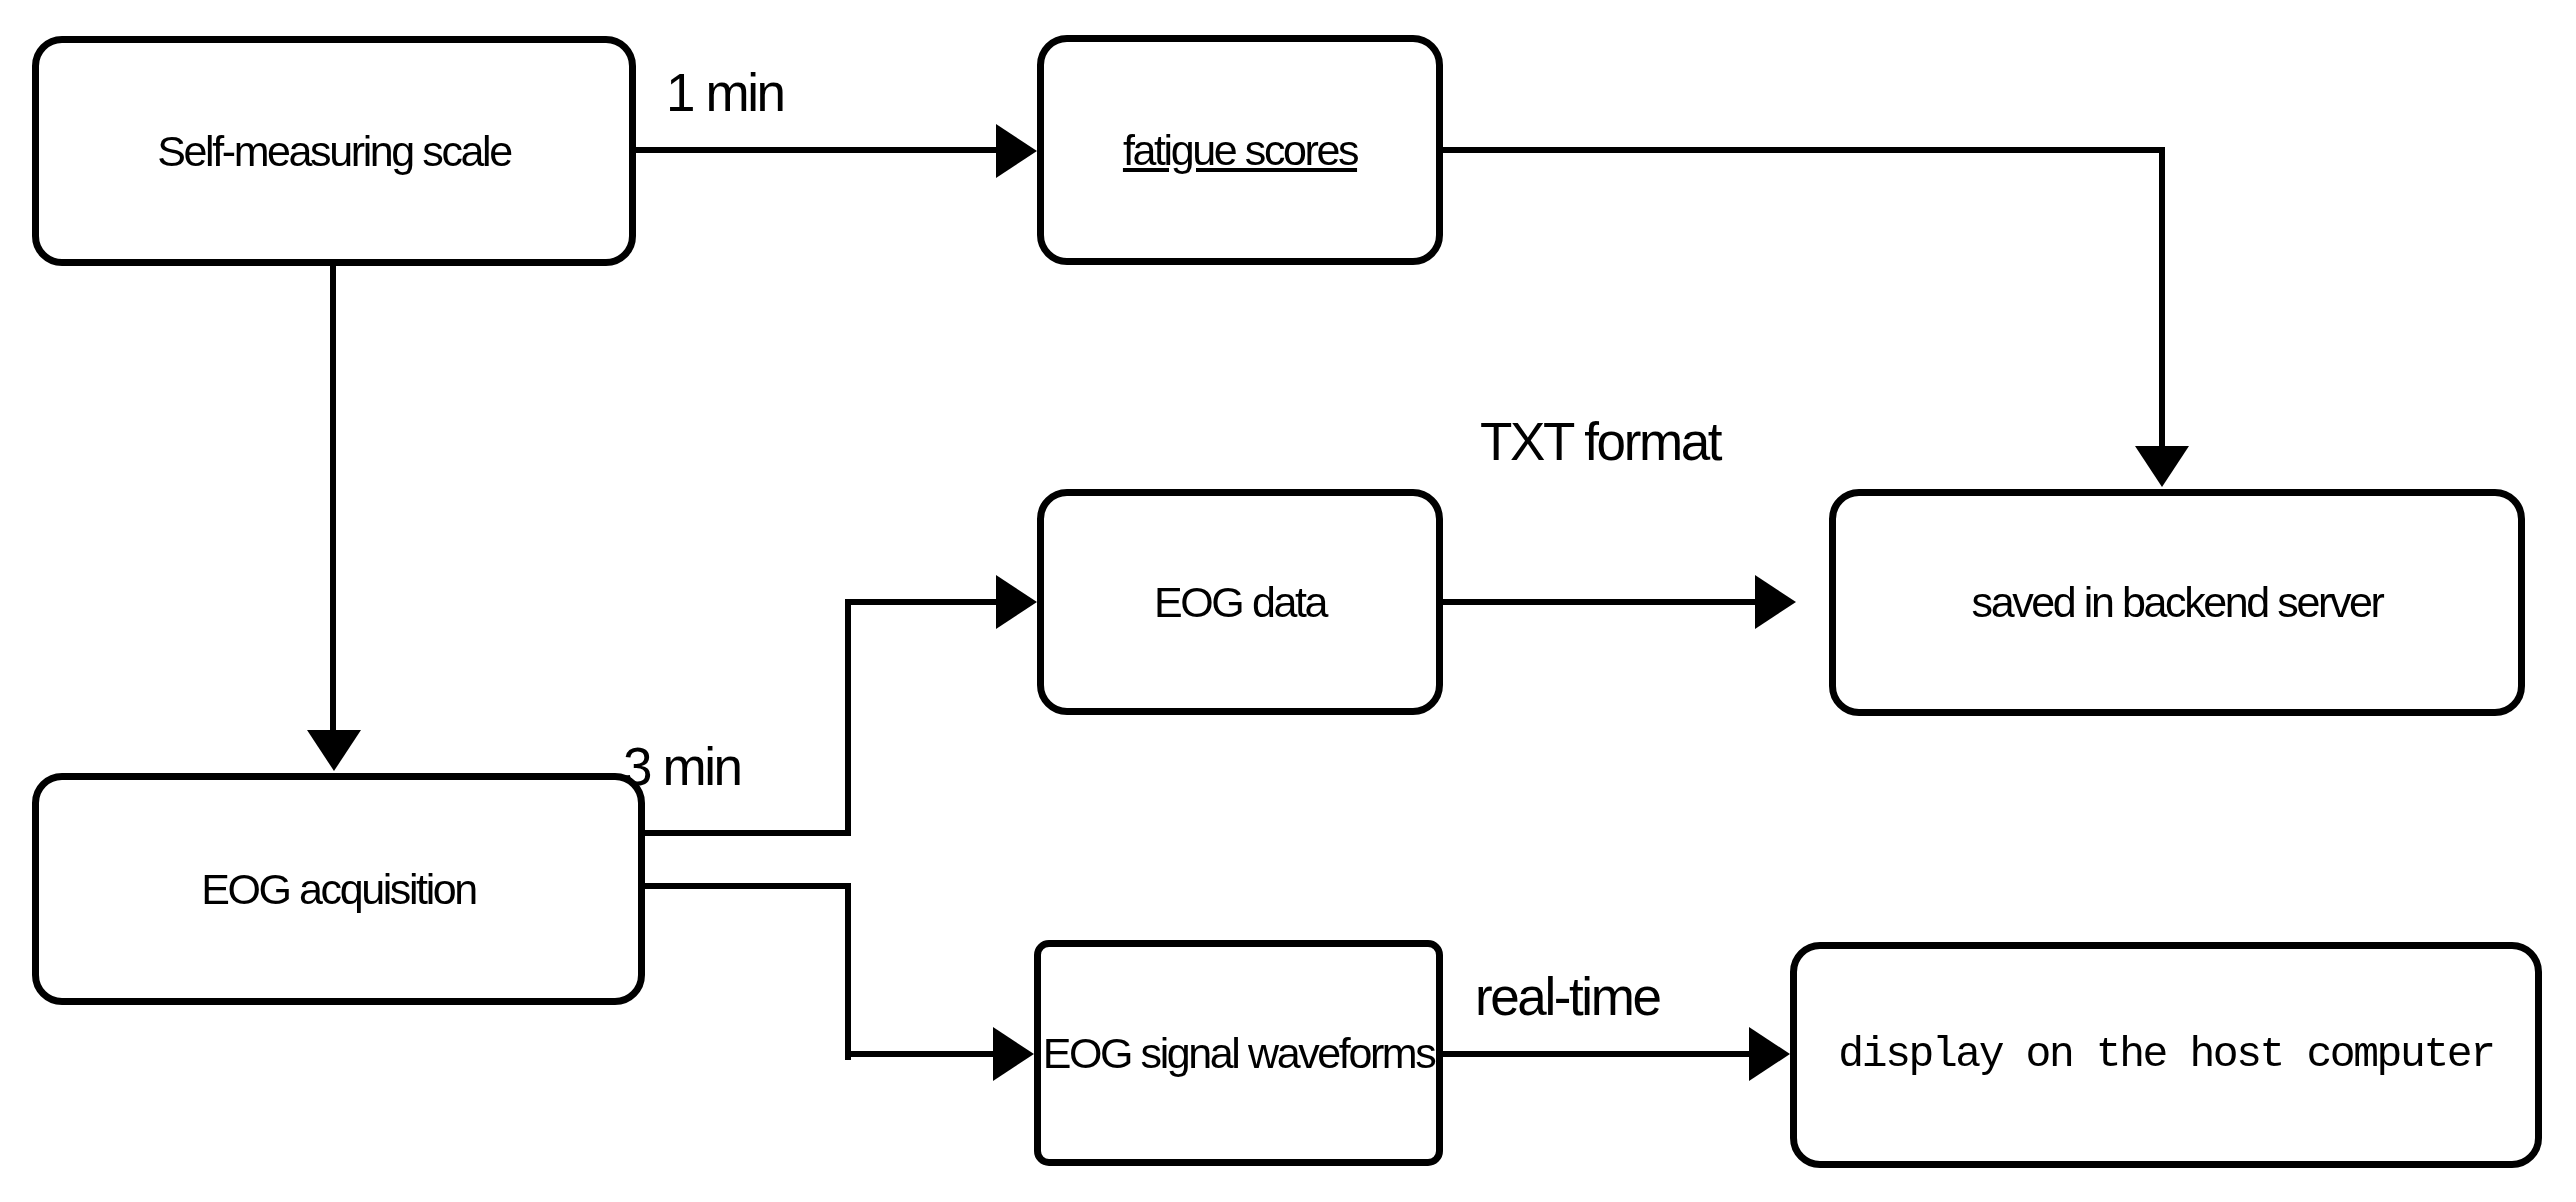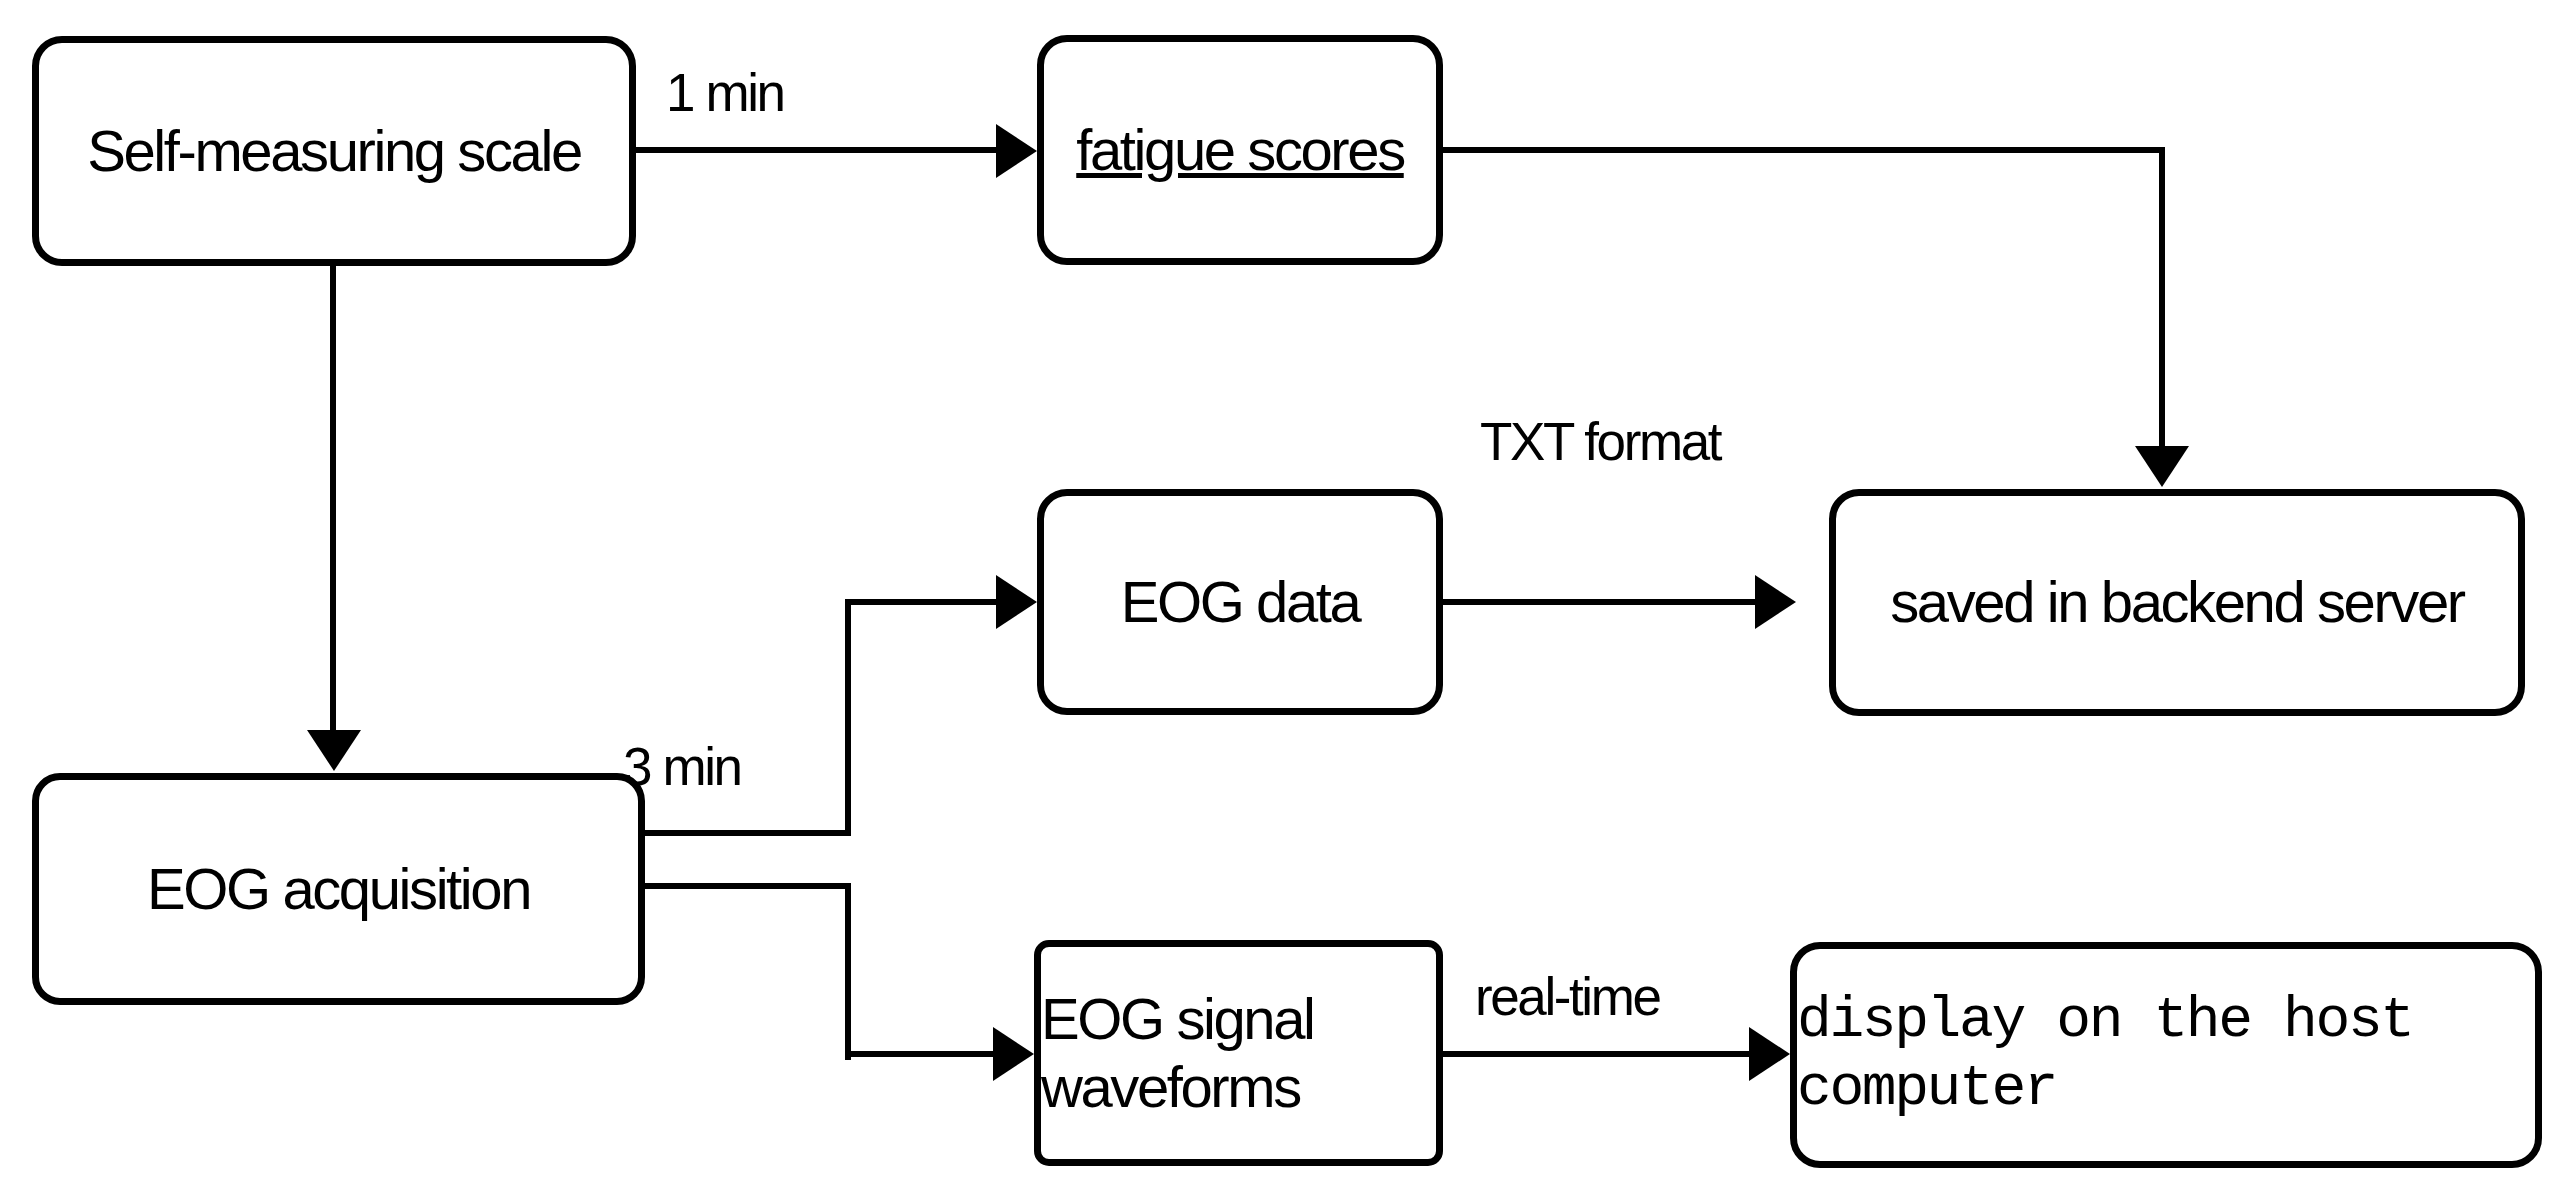--- a/index.html
+++ b/index.html
@@ -18,21 +18,21 @@
   }
   .node {
     position: absolute;
     box-sizing: border-box;
     border: 7px solid #000000;
     border-radius: 30px;
     background: #ffffff;
     display: flex;
     align-items: center;
     justify-content: center;
-    font-size: 58px;
+    font-size: 43px;
     letter-spacing: -2.4px;
     line-height: 1.18;
   }
   .node .lbl { display: block; }
   .nowrap .lbl { white-space: nowrap; }
   .seg {
     position: absolute;
     background: #000000;
   }
   .ah-r {
@@ -54,21 +54,21 @@
     font-size: 53px;
     letter-spacing: -2.4px;
     line-height: 1.25;
     text-align: left;
   }
   
   #n-self     { left: 32px;   top: 36px;   width: 604px; height: 230px; }
   #n-fatigue  { left: 1037px; top: 35px;   width: 406px; height: 230px; text-decoration: underline; }
   #n-eogdata  { left: 1037px; top: 489px;  width: 406px; height: 226px; }
   #n-saved    { left: 1796px; top: 489px;  width: 696px; height: 227px; margin-left: 33px; }
-  #n-eogacq   { left: 32px;   top: 773px;  width: 613px; height: 232px; border-radius: 28px; }
+  #n-eogacq   { left: 32px;   top: 773px;  width: 613px; height: 232px; }
   #n-waves    { left: 1034px; top: 940px; width: 409px; height: 226px; border-radius: 15px; }
   #n-display  { left: 1790px; top: 942px; width: 752px; height: 226px; font-family: Liberation Mono, monospace; }
 </style>
 </head>
 <body>
 
 <div class="canvas">
 
   <div class="node nowrap" id="n-self">
     <span class="lbl">Self-measuring scale</span>

